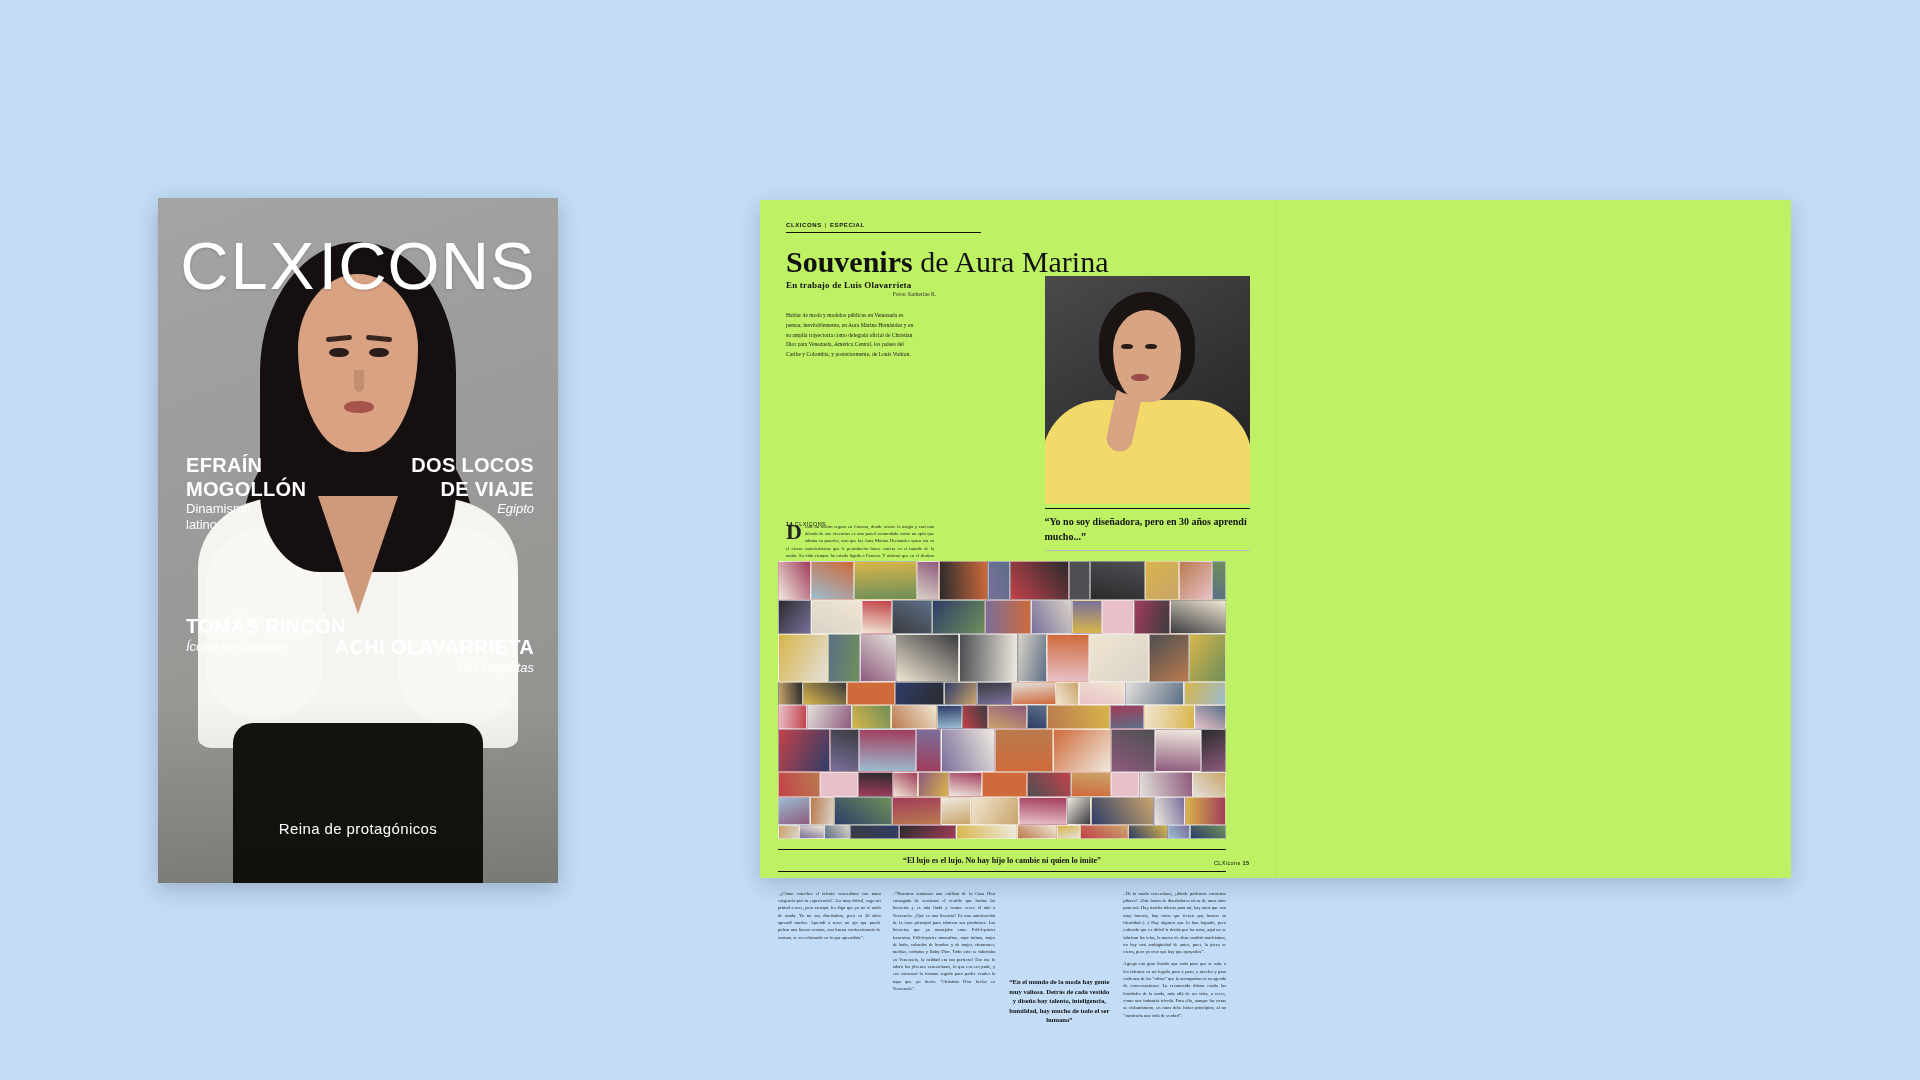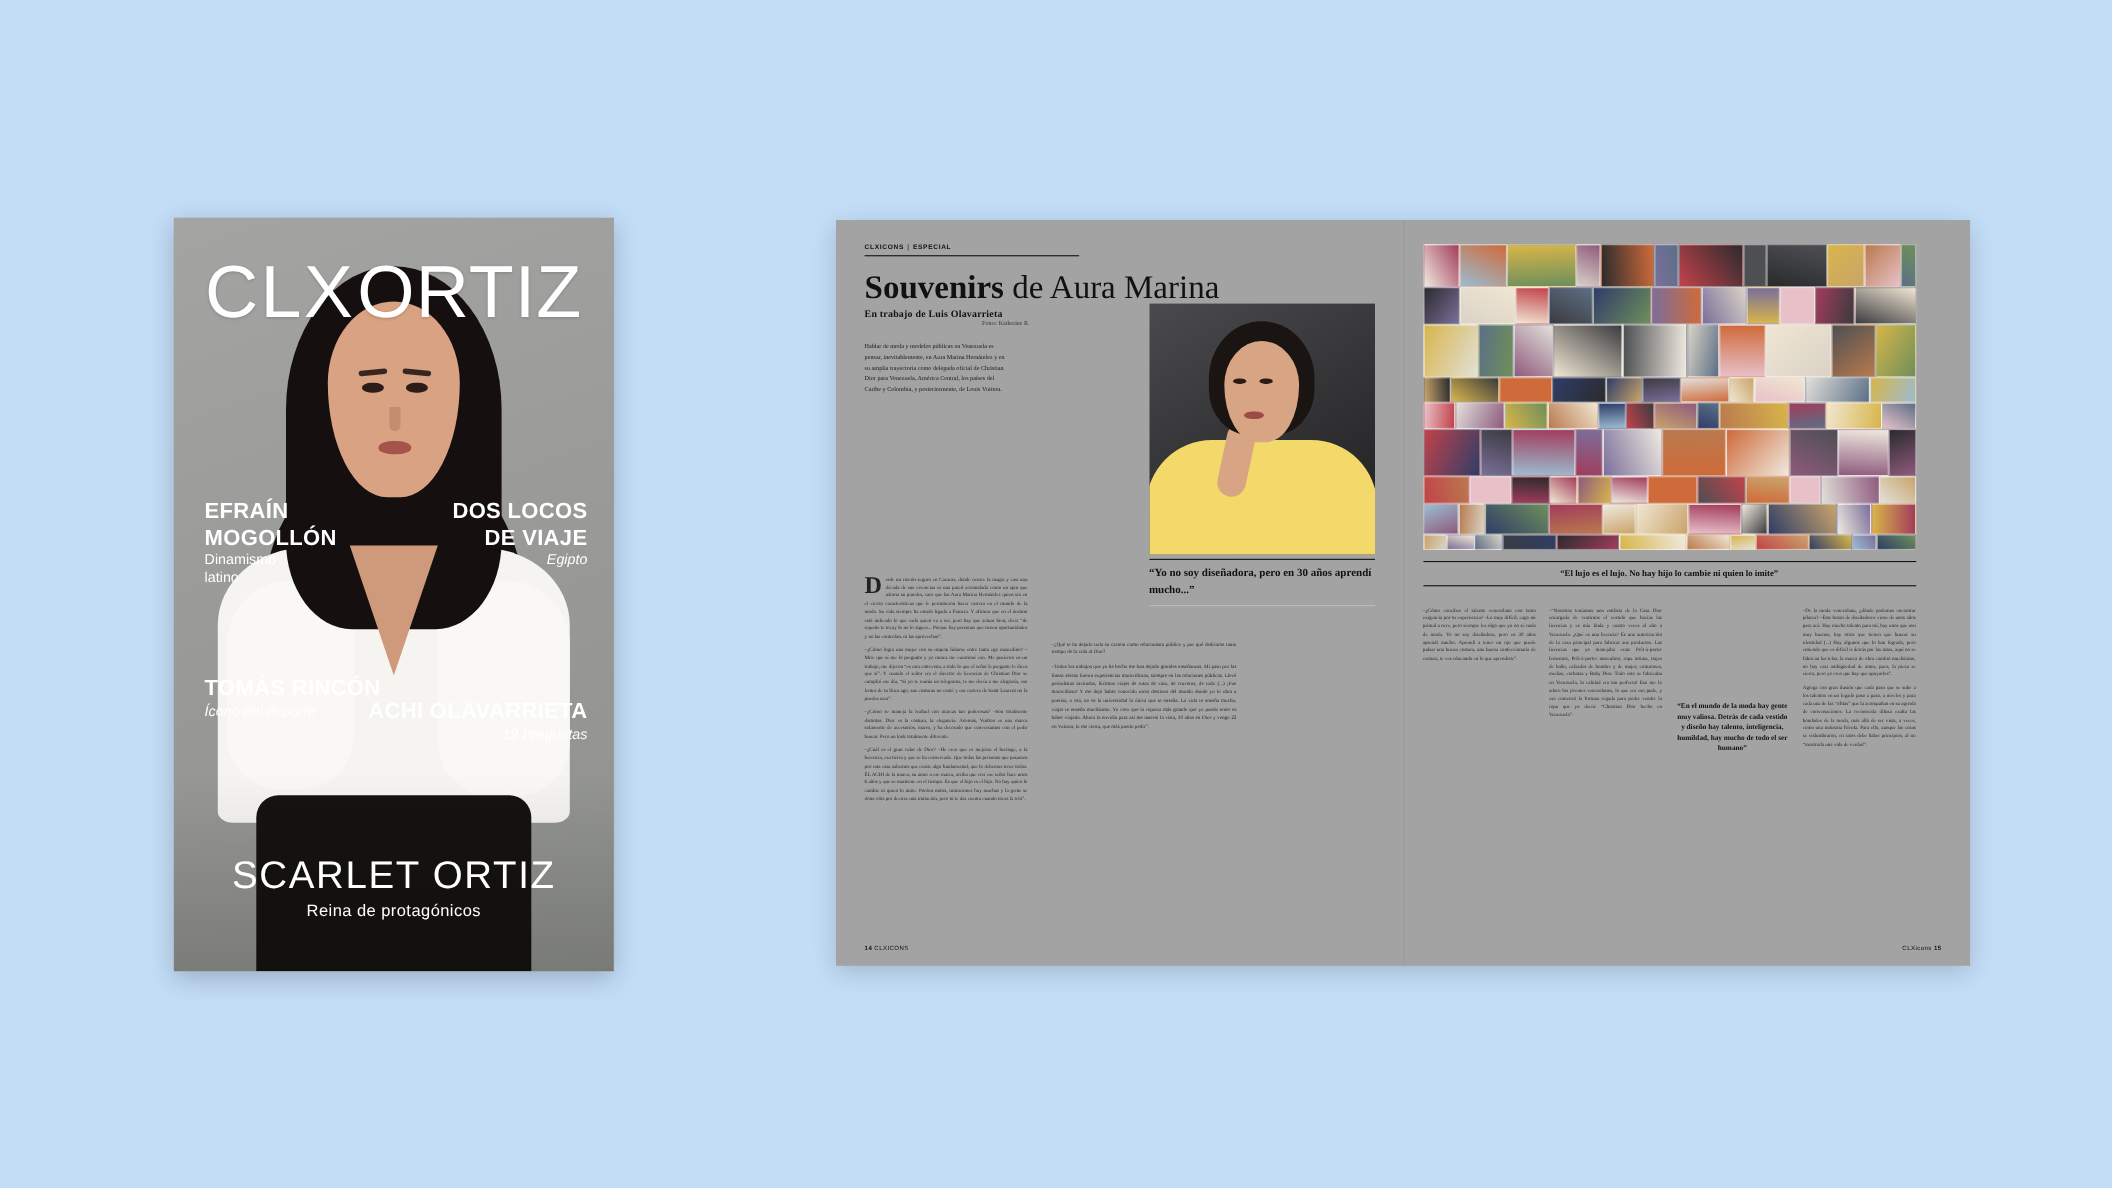--- a/index.html
+++ b/index.html
@@ -232,23 +232,24 @@
     letter-spacing: .4px;
   }
 
   
   #spread {
     position: absolute;
     left: 760px;
     top: 200px;
     width: 1031px;
     height: 678px;
-    background: #a3a3a3;
+    background: #bef264;
     box-shadow: 0 6px 22px rgba(0,0,0,0.18);
     display: flex;
+    flex-direction: column;
   }
   #spread .gutter {
     position: absolute;
     left: 50%;
     top: 0;
     width: 1px;
     height: 100%;
     background: rgba(0,0,0,0.05);
   }
   .page {
@@ -472,21 +473,21 @@
       <div class="m-browR"></div>
       <div class="m-eyeL"></div>
       <div class="m-eyeR"></div>
       <div class="m-nose"></div>
       <div class="m-lips"></div>
       <div class="m-skirt"></div>
       <div class="m-shadow"></div>
     </div>
 
     <div class="masthead">
-      <span class="clx">CLX</span><span class="sep"></span><span class="icons">ORTIZ</span>
+      <span class="clx">CLX</span><span class="sep"></span><span class="icons">ICONS</span>
     </div>
 
     <div class="cov-txt" id="cov-left-1">
       <div class="cov-name" style="white-space:pre-line">EFRAÍN
 MOGOLLÓN</div>
       <div class="cov-sub" style="white-space:pre-line">Dinamismo
 latino</div>
     </div>
 
     <div class="cov-txt" id="cov-right-1">
@@ -499,21 +500,20 @@
       <div class="cov-name">TOMÁS RINCÓN</div>
       <div class="cov-sub ital">Ícono del deporte</div>
     </div>
 
     <div class="cov-txt" id="cov-right-2">
       <div class="cov-name">ACHI OLAVARRIETA</div>
       <div class="cov-sub ital">19 Preguntas</div>
     </div>
 
     <div id="cov-title">
-      <div class="main">SCARLET ORTIZ</div>
       <div class="tag">Reina de protagónicos</div>
     </div>
   </div>
 
   <div id="spread">
     <div class="gutter"></div>
 
     <div class="page">
       <div class="kicker">
         <span>CLXICONS</span><span class="sep">|</span><span>ESPECIAL</span>

